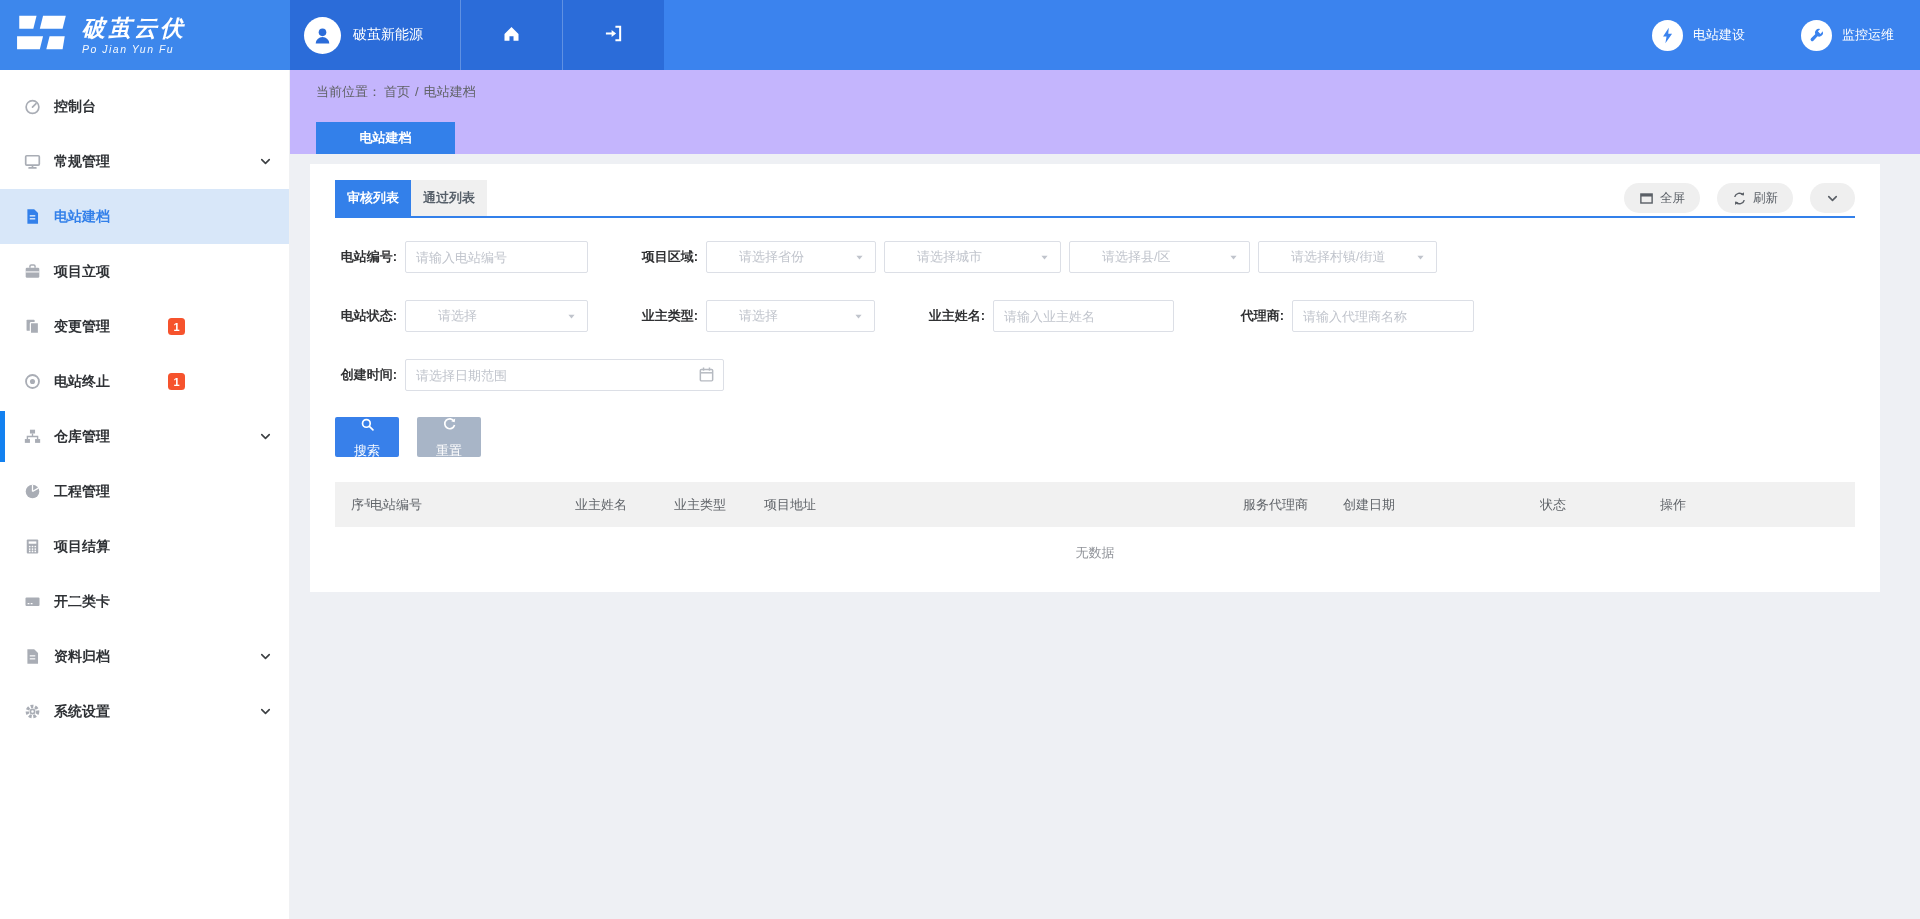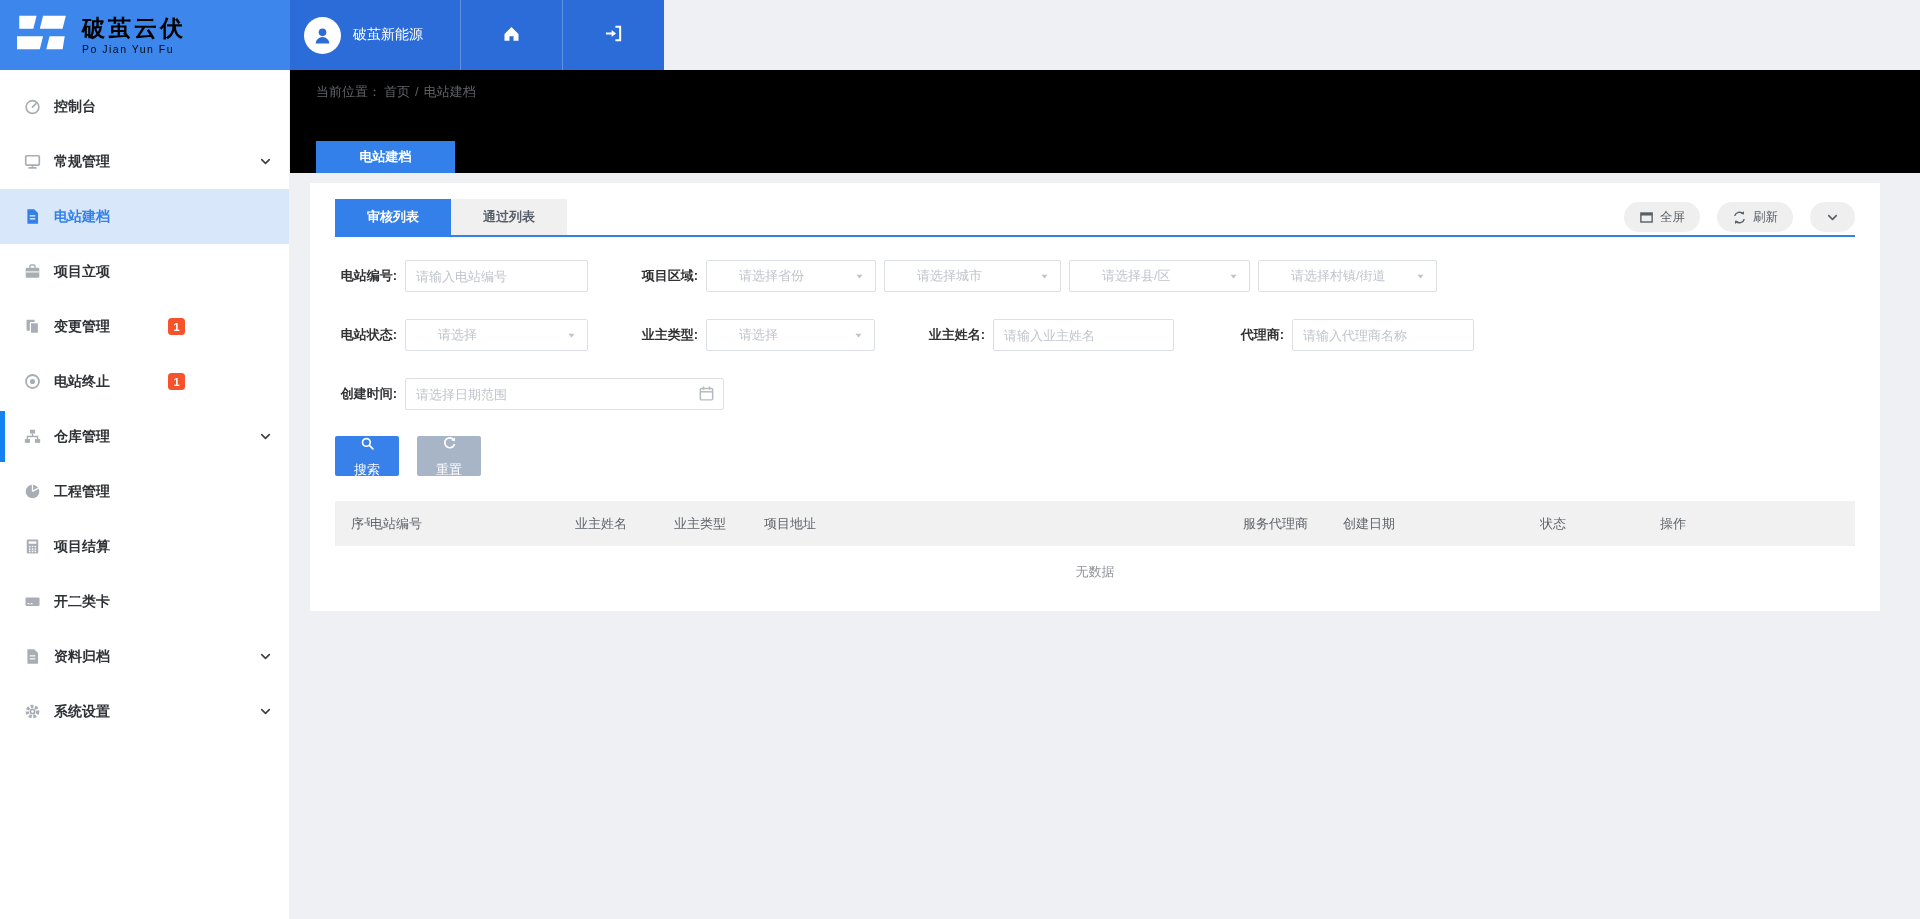--- a/index.html
+++ b/index.html
@@ -3,21 +3,21 @@
 <meta charset="utf-8">
 <style>
   * { margin:0; padding:0; box-sizing:border-box; }
   html,body { width:1920px; height:919px; overflow:hidden; font-family:"Liberation Sans","DejaVu Sans",sans-serif; }
   .app { width:1920px; height:919px; display:grid; grid-template-rows:70px 849px; grid-template-columns:290px 1630px; background:#eef0f4; }
 
   
   .topbar { grid-column:1/3; display:flex; height:70px; }
   .brand { width:290px; flex:none; background:#3d87ec; display:flex; align-items:center; padding-left:16px; }
   .brand svg { width:52px; height:40px; flex:none; }
-  .brand-text { margin-left:14px; color:#000000; }
+  .brand-text { margin-left:14px; color:#ffffff;font-style:italic; }
   .brand-title { font-size:23px; font-weight:bold; letter-spacing:3px; line-height:25px; }
   .brand-sub { font-size:10.5px; letter-spacing:1.5px; opacity:.95; margin-top:2px; }
   .topbar-mid { display:flex; background:#2b6cd9; }
   .seg { display:flex; align-items:center; justify-content:center; height:70px; cursor:pointer; }
   .seg + .seg { border-left:1px solid rgba(255,255,255,.25); }
   .seg-user { width:170px; justify-content:flex-start; padding-left:14px;text-align:right; }
   .avatar { width:37px; height:37px; border-radius:50%; background:#fff; display:flex; align-items:center; justify-content:center; color:#2b6cd9; flex:none; }
   .avatar svg { width:21px; height:21px; }
   .user-name { color:#fff; font-size:14px; margin-left:12px; white-space:nowrap; }
   .seg-icon { width:102px; color:#fff; }
@@ -35,30 +35,30 @@
   .side-item .ic svg { width:17px; height:17px; }
   .side-item.active { background:#d8e7f9; color:#3380ea; }
   .side-item.active .ic { color:#3380ea; }
   .side-badge { position:absolute; left:168px; top:19px; width:17px; height:17px; background:#f6532d; border-radius:3.5px; color:#fff; font-size:11px; font-weight:bold; display:flex; align-items:center; justify-content:center; }
   .side-chev { position:absolute; right:16px; top:20px; width:15px; height:15px; color:#3c4043; }
   .side-chev svg { width:15px; height:15px; }
   .side-indicator { position:absolute; left:0; top:2px; bottom:2px; width:5px; background:#1381f0; }
 
   
   .main { background:#eef0f4; overflow:hidden; }
-  .top-strip { height:103px; background:#000000; position:relative; padding:13px 0 0 26px; }
+  .top-strip { height:84px; background:#c4b5fd; position:relative; padding:13px 0 0 26px; }
   .breadcrumb { font-size:13px; color:#606266; }
   .breadcrumb .crumb-link { color:#606266; text-decoration:none; cursor:pointer; margin:0 3px; }
   .breadcrumb .sep { margin:0 2px; }
   .page-tab { position:absolute; left:26px; bottom:0; width:139px; height:32px; background:#3380ea; color:#fff; font-size:13px; font-weight:bold; display:flex; align-items:center; justify-content:center; cursor:pointer; }
 
   .panel { margin:10px 40px 0 20px; background:#fff; height:428px; padding:16px 25px 0; }
   .panel-head { display:flex; align-items:center; height:36px; }
   .tabs { display:flex; height:36px; }
-  .tab { height:36px; padding:0 32px; font-size:13px; font-weight:bold; display:flex; align-items:center; cursor:pointer; background:#f0f0f0; color:#57606a; }
+  .tab { height:36px; padding:0 12px; font-size:13px; font-weight:bold; display:flex; align-items:center; cursor:pointer; background:#f0f0f0; color:#57606a; }
   .tab.active { background:#3380ea; color:#fff; }
   .toolbar { margin-left:auto; display:flex; align-items:center; gap:17px; }
   .pill { height:30px; border:none; border-radius:16px; background:#efefef; display:flex; align-items:center; gap:6px; padding:0 15px; font-size:12.5px; color:#5a5f66; cursor:pointer; font-family:inherit; }
   .pill svg { width:15px; height:15px; }
   .tabs-underline { height:2px; background:#3380ea; }
 
   .filters { padding-top:23px; }
   .frow { display:flex; align-items:center; margin-bottom:27px; }
   .fgroup { display:flex; align-items:center; }
   .fgroup.gap { margin-left:48px; }
@@ -122,20 +122,38 @@
             </svg></span>
       </div>
       <div class="seg seg-icon">
         <span><svg viewBox="0 0 16 16">
               <path d="M9.6 2.4 h4 v11.2 h-4" fill="none" stroke="currentColor" stroke-width="1.7"></path>
               <line x1="1.6" y1="8" x2="7.4" y2="8" stroke="currentColor" stroke-width="1.7"></line>
               <path d="M6.4 5.1 10.2 8 6.4 10.9 Z" fill="currentColor"></path>
             </svg></span>
       </div>
     </div>
+    <div class="topbar-rest" id="topbar-right">
+        <div class="top-link">
+          <span class="circle">
+            <svg viewBox="0 0 16 16">
+              <path d="M9.2 0.8 3.8 9 H7.1 L6 15.2 12.3 6.4 H8.7 Z" fill="currentColor"></path>
+            </svg>
+          </span>
+          <span class="lbl">电站建设</span>
+        </div>
+        <div class="top-link">
+          <span class="circle">
+            <svg viewBox="0 0 16 16">
+              <path d="M13.9 4.1 a3.7 3.7 0 0 1-4.9 4.7 L5.1 12.9 a1.55 1.55 0 0 1-2.2-2.2 L6.8 6.8 a3.7 3.7 0 0 1 4.7-4.9 L9.3 4.1 l2.4 2.4 Z" fill="currentColor"></path>
+            </svg>
+          </span>
+          <span class="lbl">监控运维</span>
+        </div>
+      </div>
   </header>
 
   <aside class="sidebar" id="sidebar">
       <div class="side-item">
         <span class="ic">
           <svg viewBox="0 0 16 16">
             <circle cx="8" cy="8.5" r="6" fill="none" stroke="currentColor" stroke-width="1.6"></circle>
             <line x1="8" y1="8.5" x2="11.3" y2="5.2" stroke="currentColor" stroke-width="1.6" stroke-linecap="round"></line>
           </svg>
         </span>

